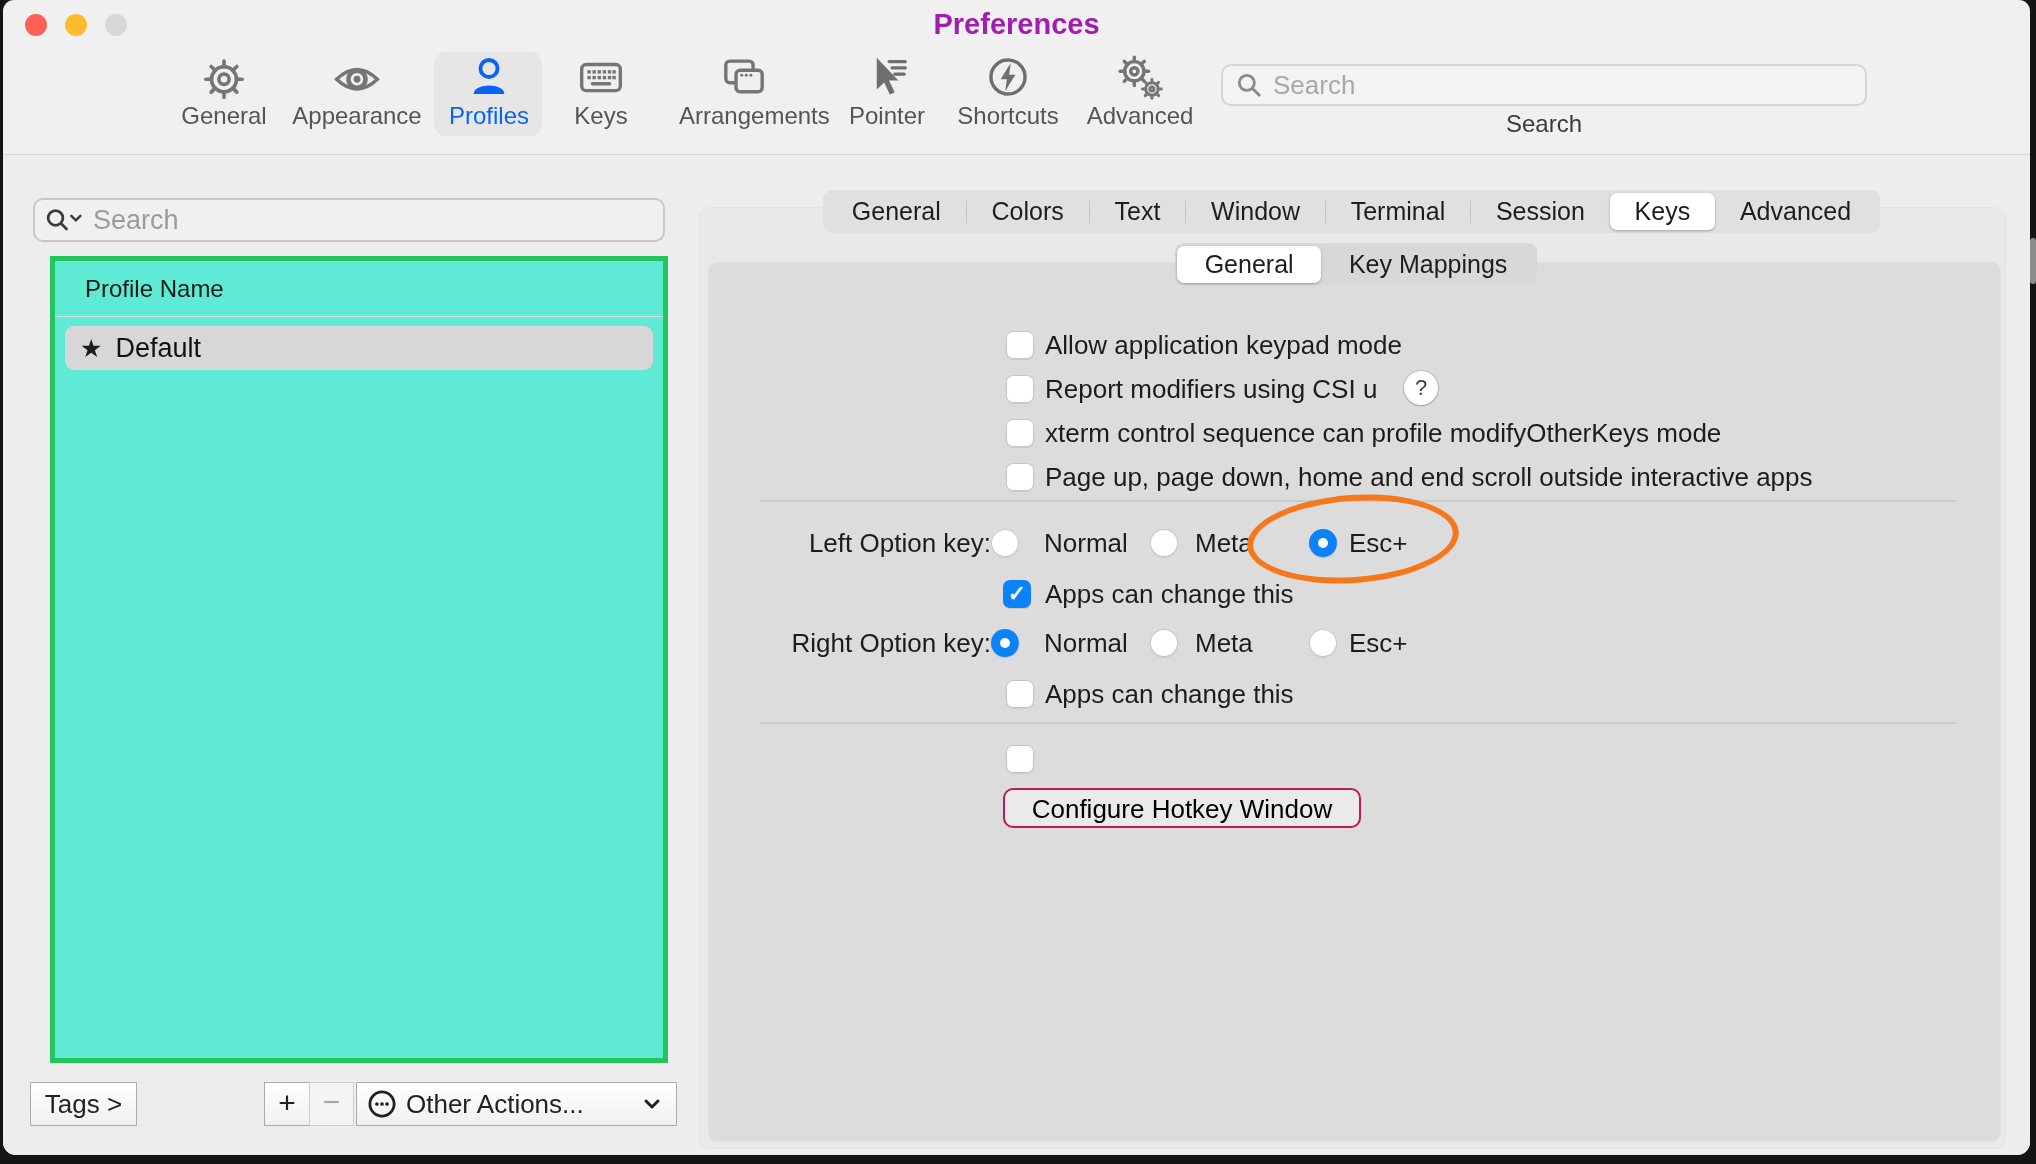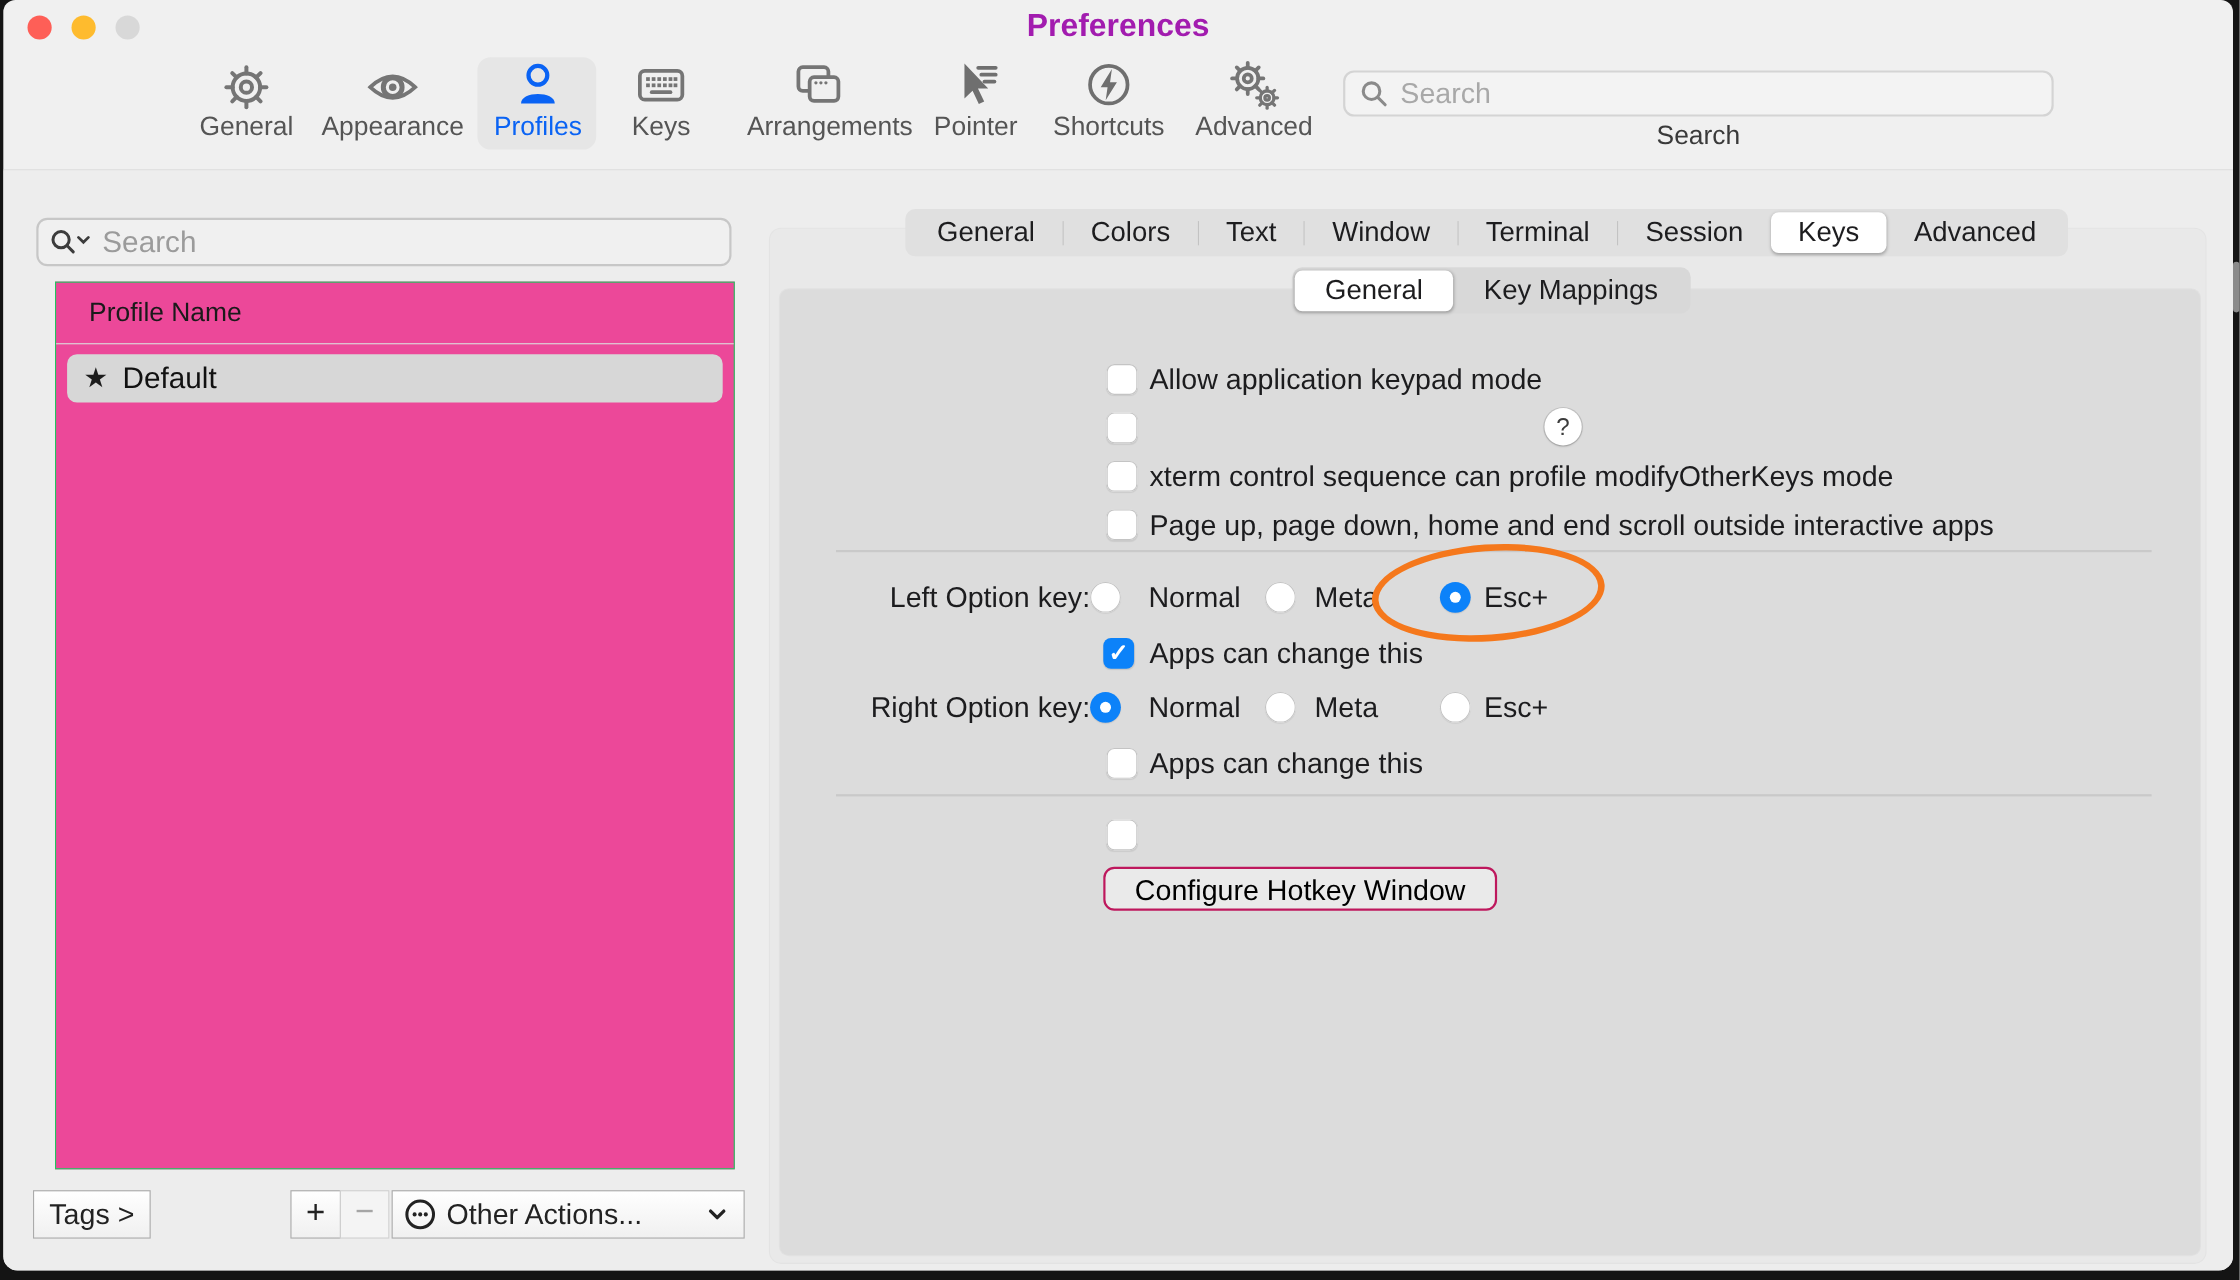--- a/index.html
+++ b/index.html
@@ -23,21 +23,21 @@
   .tb-pill { position:absolute; left:431px; top:52px; width:108px; height:84px; background:#e6e6e6; border-radius:12px; }
   .tb-search { position:absolute; left:1218px; top:64px; width:646px; height:42px; border:2px solid #d4d4d4; border-radius:10px; background:#f3f3f3; display:flex; align-items:center; padding:0 12px; }
   .tb-search input { border:none; outline:none; background:transparent; font-family:"Liberation Sans",sans-serif; font-size:26px; color:#333; width:100%; margin-left:10px; }
   .tb-search input::placeholder { color:#a8a8a8; }
   .tb-search-label { position:absolute; left:1218px; top:110px; width:646px; text-align:center; font-size:24px; color:#3a3a3a; }
 
   
   .sb-search { position:absolute; left:30px; top:198px; width:632px; height:44px; border:2px solid #c7c7c7; border-radius:10px; background:#f0f0f0; display:flex; align-items:center; padding:0 10px; }
   .sb-search input { border:none; outline:none; background:transparent; font-family:"Liberation Sans",sans-serif; font-size:27px; color:#333; width:100%; margin-left:8px; }
   .sb-search input::placeholder { color:#9b9b9b; }
-  .profile-list { position:absolute; left:47px; top:256px; width:618px; height:807px; background:#ec4899; border:1px solid #22c55e; }
+  .profile-list { position:absolute; left:47px; top:256px; width:618px; height:807px; background:#5eead4; border:5px solid #22c55e; }
   .pl-header { height:56px; line-height:56px; padding-left:30px; font-size:24px; color:#1a1a1a; border-bottom:1px solid #dcdcdc; }
   .pl-row { margin:9px 10px 0 10px; height:44px; border-radius:9px; background:#d7d7d7; display:flex; align-items:center; padding-left:15px; font-size:27px; color:#111; }
   .pl-row .star { font-size:25px; margin-right:13px; color:#1c1c1c; }
 
   .btn { background:linear-gradient(#ffffff,#f0f0f0); border:1px solid #ababab; color:#222; font-size:26px; }
   .tags-btn { position:absolute; left:27px; top:1082px; width:107px; height:44px; text-align:center; line-height:42px; }
   .plus-btn { position:absolute; left:261px; top:1082px; width:46px; height:44px; font-size:30px; text-align:center; line-height:40px; }
   .minus-btn { position:absolute; left:306px; top:1082px; width:45px; height:44px; font-size:30px; text-align:center; line-height:38px; background:#f4f4f4; border:1px solid #cfcfcf; color:#a5a5a5; }
   .other-actions { position:absolute; left:353px; top:1082px; width:321px; height:44px; display:flex; align-items:center; padding:0 14px 0 10px; }
   .other-actions .oa-label { font-size:26px; margin-left:9px; flex:1; white-space:nowrap; }
@@ -277,20 +277,21 @@
 
   <div class="seg-ctrl tabs-sub">
     <span class="seg selected">General</span>
     <span class="seg">Key Mappings</span>
   </div>
 
   <span class="cb" style="left:1003px; top:331px;"></span>
   <span class="lbl" style="left:1042px; top:329px;">Allow application keypad mode</span>
 
   <span class="cb" style="left:1003px; top:375px;"></span>
+  <span class="lbl" style="left:1042px; top:373px;">Report modifiers using CSI u</span>
   <span class="help-btn">?</span>
 
   <span class="cb" style="left:1003px; top:419px;"></span>
   <span class="lbl" style="left:1042px; top:417px;">xterm control sequence can profile modifyOtherKeys mode</span>
 
   <span class="cb" style="left:1003px; top:463px;"></span>
   <span class="lbl" style="left:1042px; top:461px;">Page up, page down, home and end scroll outside interactive apps</span>
 
   <div class="divider" style="top:500px;"></div>
 

